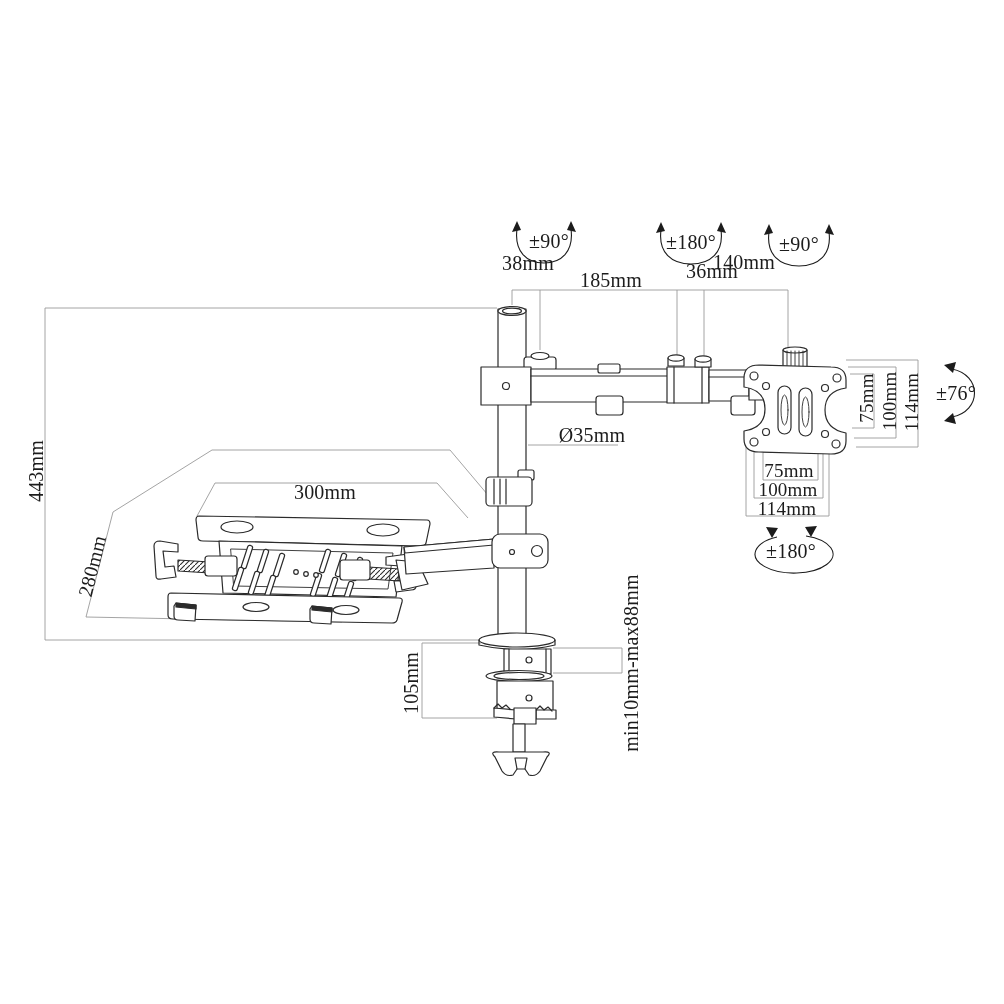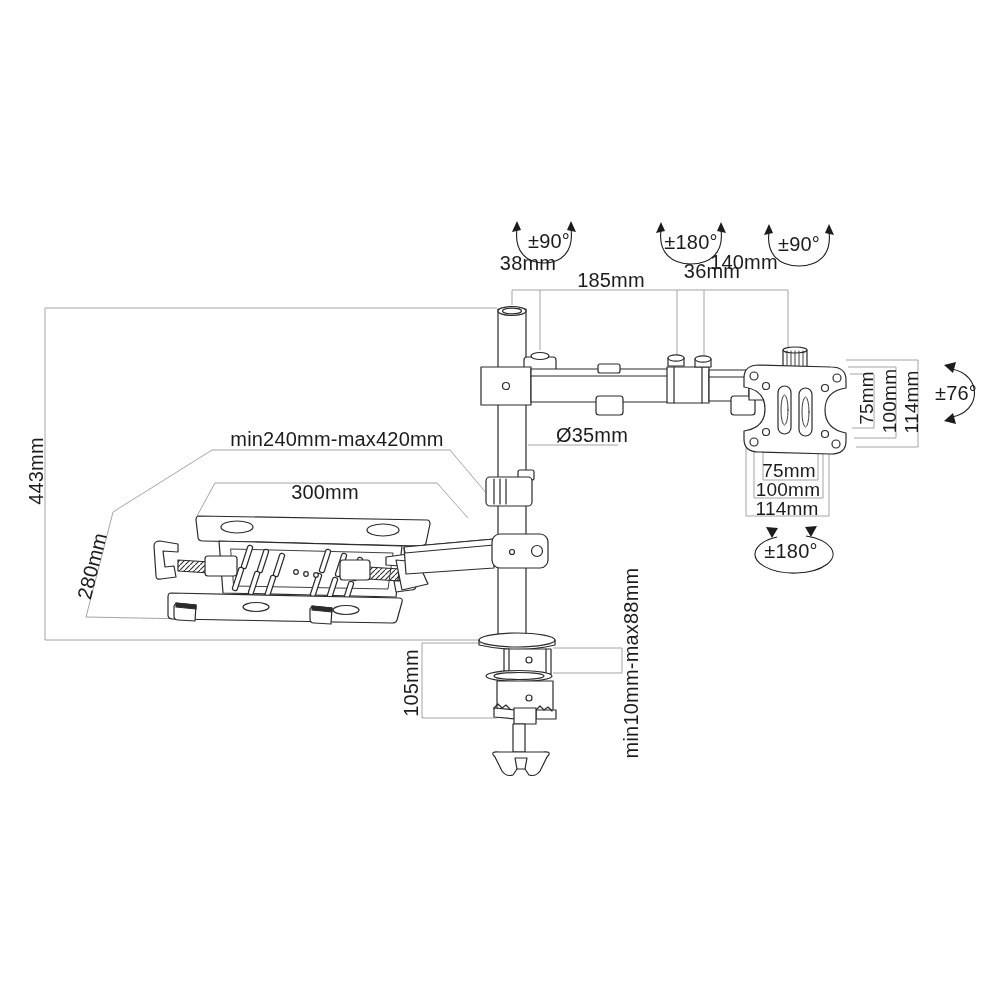--- a/index.html
+++ b/index.html
@@ -1,17 +1,17 @@
 <!DOCTYPE html>
 <html><head>
 <meta charset="utf-8">
 <style>
   html,body{margin:0;padding:0;background:#fff;}
   #canvas{position:relative;width:1004px;height:971px;background:#fff;overflow:hidden;
-          font-family:Liberation Sans, sans-serif;}
+          font-family:Liberation Serif, serif;}
   #canvas svg{position:absolute;left:0;top:0;}
   .lbl{position:absolute;font-size:20px;color:#1c1c1c;white-space:nowrap;
        transform:translate(-50%,-50%);line-height:1;letter-spacing:0.2px;}
   .lbl.sm{font-size:19px;}
   .r90{transform:translate(-50%,-50%) rotate(-90deg);}
   .r76{transform:translate(-50%,-50%) rotate(-76deg);}
   #logo{position:absolute;left:20px;top:960px;font-size:28px;color:#8b8b8b;
         letter-spacing:0.5px;font-weight:500;}
 </style>
 </head>
@@ -206,21 +206,20 @@
   <div class="lbl" style="left:799px;top:244px">±90°</div>
 
   <div class="lbl" style="left:528px;top:263px">38mm</div>
   <div class="lbl" style="left:611px;top:280px">185mm</div>
   <div class="lbl" style="left:712px;top:271px">36mm</div>
   <div class="lbl" style="left:744px;top:262px">140mm</div>
 
   <div class="lbl r90" style="left:36px;top:471px">443mm</div>
   <div class="lbl" style="left:592px;top:435px">Ø35mm</div>
 
-  <div class="lbl" style="left:337px;top:439px">min240mm-max420mm</div>
   <div class="lbl" style="left:325px;top:492px">300mm</div>
   <div class="lbl r76" style="left:92px;top:566px">280mm</div>
 
   <div class="lbl sm" style="left:789px;top:470px">75mm</div>
   <div class="lbl sm" style="left:788px;top:489px">100mm</div>
   <div class="lbl sm" style="left:787px;top:508px">114mm</div>
 
   <div class="lbl sm r90" style="left:866px;top:398px">75mm</div>
   <div class="lbl sm r90" style="left:889px;top:401px">100mm</div>
   <div class="lbl sm r90" style="left:911px;top:402px">114mm</div>

